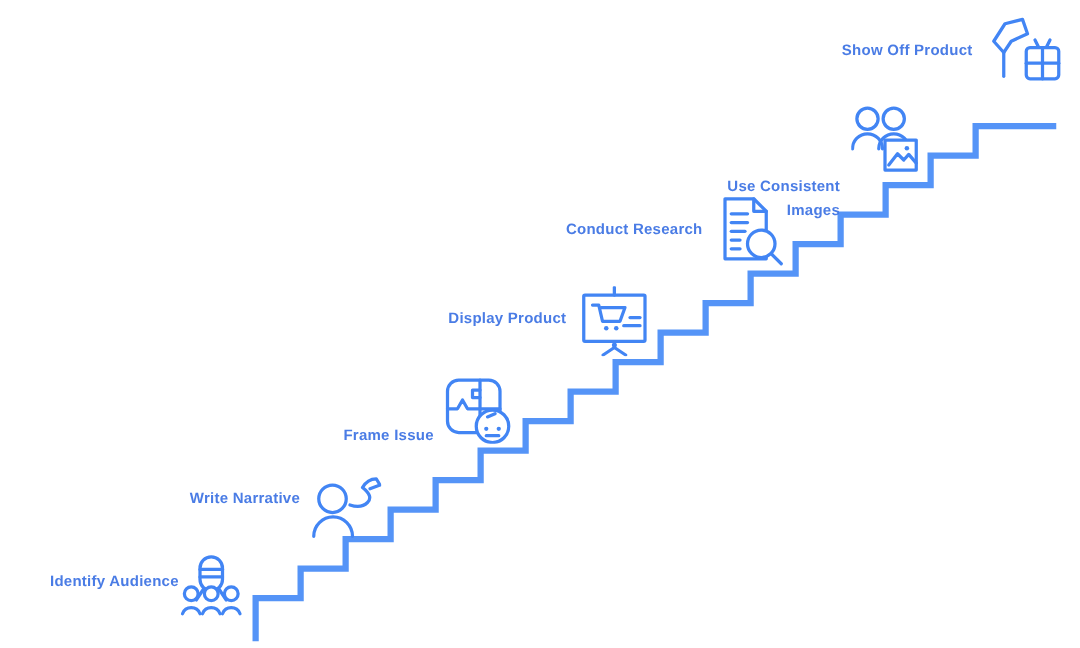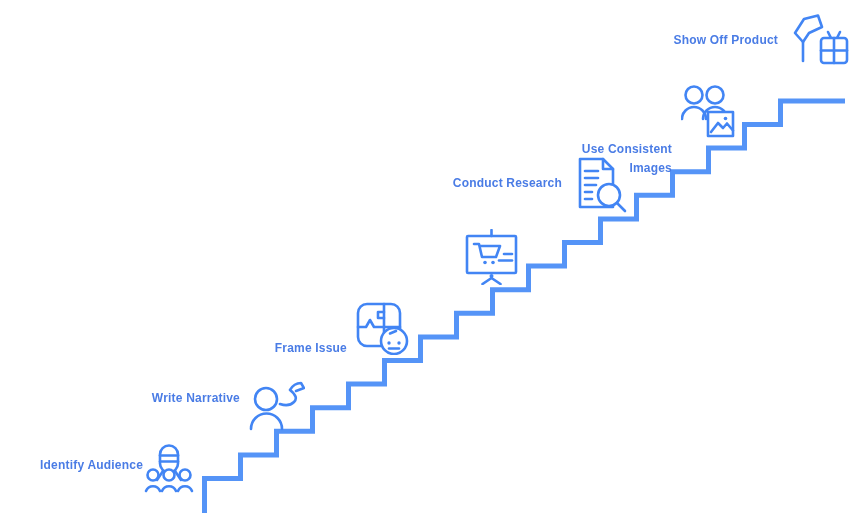--- a/index.html
+++ b/index.html
@@ -45,20 +45,21 @@
 
 <div class="canvas">
 
   <svg class="stairs" width="864" height="518" viewBox="0 0 864 518" aria-hidden="true">
     <polyline fill="none" stroke="currentColor" stroke-width="5" points="204.5,513 204.5,478.5 240.5,478.5 240.5,454.9 276.5,454.9 276.5,431.3 312.5,431.3 312.5,407.7 348.5,407.7 348.5,384.1 384.5,384.1 384.5,360.5 420.5,360.5 420.5,336.9 456.5,336.9 456.5,313.3 492.5,313.3 492.5,289.7 528.5,289.7 528.5,266.1 564.5,266.1 564.5,242.5 600.5,242.5 600.5,218.9 636.5,218.9 636.5,195.3 672.5,195.3 672.5,171.7 708.5,171.7 708.5,148.1 744.5,148.1 744.5,124.5 780.5,124.5 780.5,100.9 845,100.9"></polyline>
   </svg>
 
   <div class="step-label" style="right:721px; top:456px;">Identify Audience</div>
   <div class="step-label" style="right:624px; top:389px;">Write Narrative</div>
   <div class="step-label" style="right:517px; top:318px;margin-top:21px;">Frame Issue</div>
+  <div class="step-label" style="right:411px; top:245px;">Display Product</div>
   <div class="step-label" style="right:302px; top:174px;">Conduct Research</div>
   <div class="step-label wrap" style="right:192px; top:92px;margin-top:48px;">Use Consistent Images</div>
   <div class="step-label" style="right:86px; top:31px;">Show Off Product</div>
 
   <div class="icon" style="left:144px; top:444px;">
     <svg width="50" height="50" viewBox="0 0 50 50" fill="none" stroke="currentColor" stroke-width="2.6" stroke-linecap="round" stroke-linejoin="round">
       <rect x="16" y="1.5" width="18" height="27" rx="9"></rect>
       <line x1="16" y1="11.5" x2="34" y2="11.5"></line>
       <line x1="16" y1="17.5" x2="34" y2="17.5"></line>
       <path d="M19,27 L13,36"></path>

